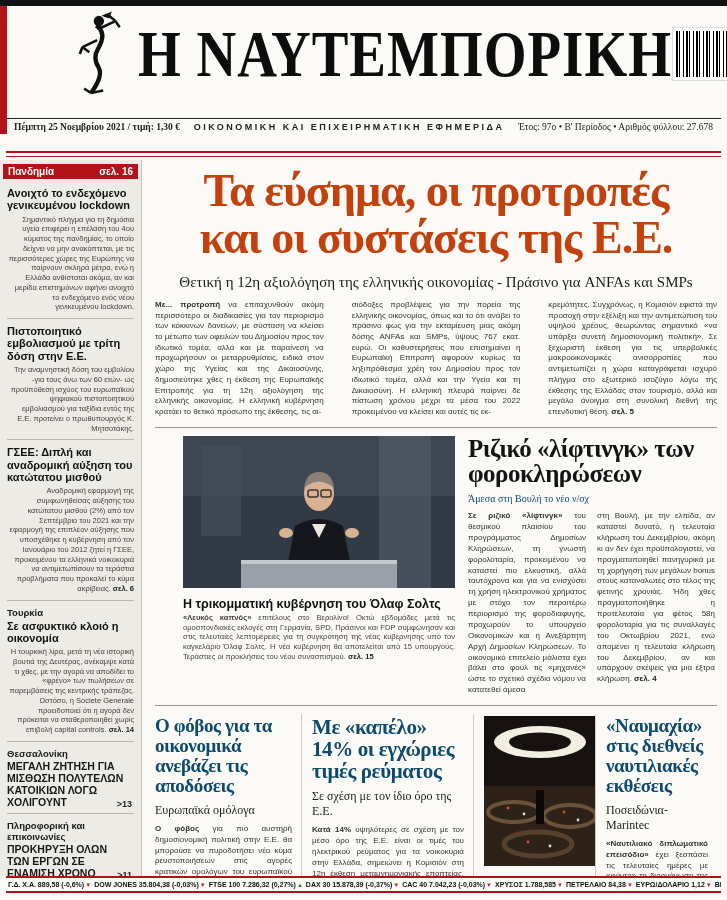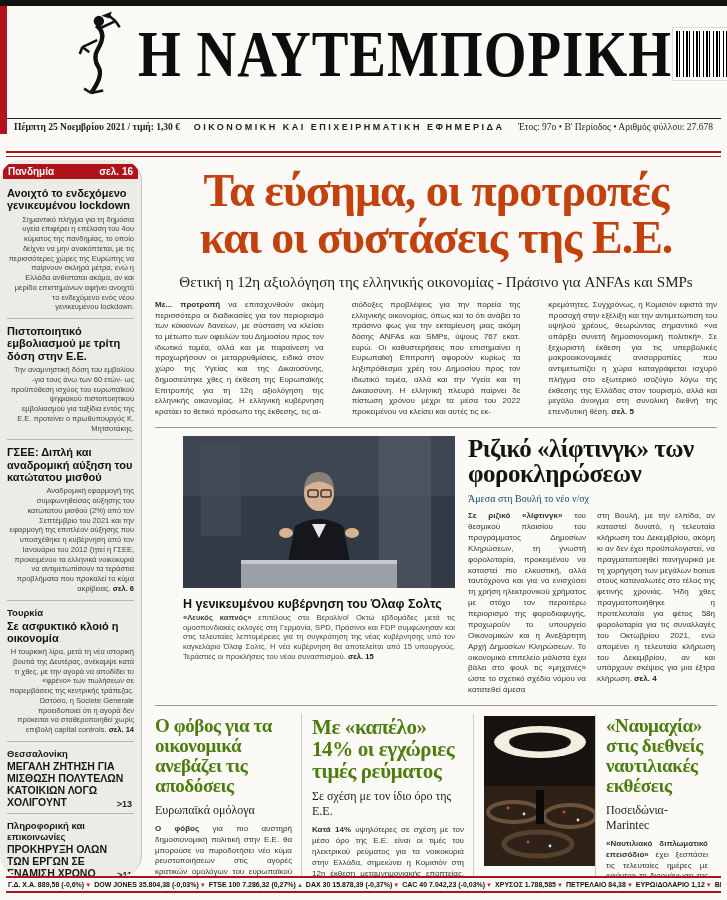--- a/index.html
+++ b/index.html
@@ -20,21 +20,21 @@
   .infobar{display:flex;justify-content:space-between;align-items:center;
            border-top:1.5px solid #222;margin:16px 6px;padding:3px 8px;font-size:9.5px;color:#222;}
   .infobar .date{font-family:"Liberation Serif",serif;font-weight:bold;}
   .infobar .tagline{font-weight:bold;letter-spacing:2.5px;font-size:9px;}
   .infobar .issue{font-family:"Liberation Serif",serif;}
   .redrule{height:3px;border-top:2.5px solid #b2131b;border-bottom:1.5px solid #b2131b;margin:0 6px;}
 
   
   .content{display:flex;height:716px;margin-top:3px;}
   .sidebar{width:142px;flex:0 0 auto;background:#edebe5;border-right:1px solid #c6c3ba;
-           padding:0 7px;box-sizing:border-box;overflow:hidden;border-radius:21px;}
+           padding:0 7px;box-sizing:border-box;overflow:hidden;}
   .sb-header{display:flex;justify-content:space-between;align-items:center;background:#b2131b;
              color:#fff;font-weight:bold;font-size:10px;padding:2px 5px;margin:4px -4px 2px -4px;}
   .sb-story{border-bottom:1px solid #b9b6ad;padding:4px 0 6px;}
   .sb-kicker{font-weight:bold;font-size:9.5px;color:#1a1a1a;margin:2px 0 1px;}
   .sb-title{font-weight:bold;font-size:11px;line-height:1.12;color:#111;margin:2px 0 3px;}
   .sb-body{font-size:7.5px;line-height:1.3;color:#45433f;text-align:right;}
   .sb-body b{color:#222;}
   .brief{border-bottom:1px solid #b9b6ad;padding:4px 0 5px;position:relative;}
   .brief-title{font-weight:bold;font-size:10.5px;line-height:1.15;color:#171717;padding-right:2px;}
   .brief-page{position:absolute;right:2px;bottom:4px;font-weight:bold;font-size:9px;color:#222;}
@@ -62,21 +62,21 @@
               color:#141414;letter-spacing:-0.5px;}
   .lift-sub{font-family:"Liberation Serif",serif;font-size:10px;color:#0c4a6e;margin:6px 0 7px;}
   .lift-cols{display:flex;gap:11px;}
   .lift-col{flex:1;font-size:8px;line-height:1.36;text-align:justify;color:#333;}
 
   
   .bottom{display:flex;flex:1;}
   .bcol{box-sizing:border-box;padding:2px 9px 0 0;}
   .bcol+.bcol{border-left:1px solid #cfccc3;padding-left:10px;}
   .b1{width:146px;} .b2{width:172px;} .b3{width:122px;} .b4{flex:1;}
-  .b-title{font-family:"Liberation Serif",serif;font-weight:bold;color:#4d7c0f;line-height:1.05;letter-spacing:-0.4px;}
+  .b-title{font-family:"Liberation Serif",serif;font-weight:bold;color:#0c4a6e;line-height:1.05;letter-spacing:-0.4px;}
   .b1 .b-title,.b4 .b-title{font-size:19px;}
   .b2 .b-title{font-size:21px;}
   .b-kicker{font-family:"Liberation Serif",serif;font-size:12px;color:#1d1d1d;margin:7px 0 6px;}
   .b-body{font-size:8px;line-height:1.36;text-align:justify;color:#333;}
   .floor-frame{width:112px;height:150px;background:#17120e;}
 
   
   .ticker{border-top:2.5px solid #b2131b;border-bottom:2px solid #b2131b;margin:0 6px;
           display:flex;justify-content:space-between;align-items:center;gap:3px;
           padding:3px 2px;font-size:7px;font-weight:bold;white-space:nowrap;overflow:hidden;color:#111;}
@@ -183,21 +183,21 @@
             <path d="M121 52 q2 -16 15 -16 q13 0 15 16 l-4 -3 q-11 -7 -22 0 Z" fill="#8a8077"></path>
             <rect x="125" y="54" width="10" height="7" rx="2" fill="none" stroke="#3a3430" stroke-width="1.5"></rect>
             <rect x="138" y="54" width="10" height="7" rx="2" fill="none" stroke="#3a3430" stroke-width="1.5"></rect>
             <path d="M100 152 L112 90 Q136 76 160 90 L172 152 Z" fill="#15171c"></path>
             <path d="M129 88 L136 102 L143 88 Z" fill="#ece8e0"></path>
             <ellipse cx="103" cy="97" rx="7" ry="5" fill="#d9b294"></ellipse>
             <ellipse cx="169" cy="97" rx="7" ry="5" fill="#d9b294"></ellipse>
             <rect x="58" y="124" width="156" height="28" fill="#9aa0a8"></rect>
             <rect x="58" y="124" width="156" height="4" fill="#c5c9ce"></rect>
           </svg>
-          <div class="cap-title">Η γενικευμένου κυβέρνηση του Όλαφ Σολτς</div>
+          <div class="cap-title">Η τρικομματική κυβέρνηση του Όλαφ Σολτς</div>
           <div class="cap-body"><b>«Λευκός καπνός»</b> <span>επιτέλους στο Βερολίνο! Οκτώ εβδομάδες μετά τις ομοσπονδιακές εκλογές στη Γερμανία, SPD, Πράσινοι και FDP συμφώνησαν και στις τελευταίες λεπτομέρειες για τη συγκρότηση της νέας κυβέρνησης υπό τον καγκελάριο Όλαφ Σολτς. Η νέα κυβέρνηση θα αποτελείται από 15 υπουργούς. Τεράστιες οι προκλήσεις του νέου συνασπισμού.</span> <span class="pageref">σελ. 15</span></div>
         </div>
 
         <div class="lift">
           <div class="lift-title">Ριζικό «λίφτινγκ» των φοροκληρώσεων</div>
           <div class="lift-sub">Άμεσα στη Βουλή το νέο ν/σχ</div>
           <div class="lift-cols">
             <div class="lift-col"><b>Σε ριζικό «λίφτινγκ»</b> <span>του θεσμικού πλαισίου του προγράμματος Δημοσίων Κληρώσεων, τη γνωστή φορολοταρία, προκειμένου να καταστεί πιο ελκυστική, αλλά ταυτόχρονα και για να ενισχύσει τη χρήση ηλεκτρονικού χρήματος με στόχο τον περαιτέρω περιορισμό της φοροδιαφυγής, προχωρούν το υπουργείο Οικονομικών και η Ανεξάρτητη Αρχή Δημοσίων Κληρώσεων. Το οικονομικό επιτελείο μάλιστα έχει βάλει στο φουλ τις «μηχανές» ώστε το σχετικό σχέδιο νόμου να κατατεθεί άμεσα</span></div>
             <div class="lift-col"><span>στη Βουλή, με την ελπίδα, αν καταστεί δυνατό, η τελευταία κλήρωση του Δεκεμβρίου, ακόμη κι αν δεν έχει προϋπολογιστεί, να πραγματοποιηθεί πανηγυρικά με τη χορήγηση των μεγάλων bonus στους καταναλωτές στο τέλος της φετινής χρονιάς. Ήδη χθες πραγματοποιήθηκε η προτελευταία για φέτος 58η φορολοταρία για τις συναλλαγές του Οκτωβρίου 2021, ενώ απομένει η τελευταία κλήρωση του Δεκεμβρίου, αν και υπάρχουν σκέψεις για μια έξτρα κλήρωση.</span> <span class="pageref">σελ. 4</span></div>
           </div>

